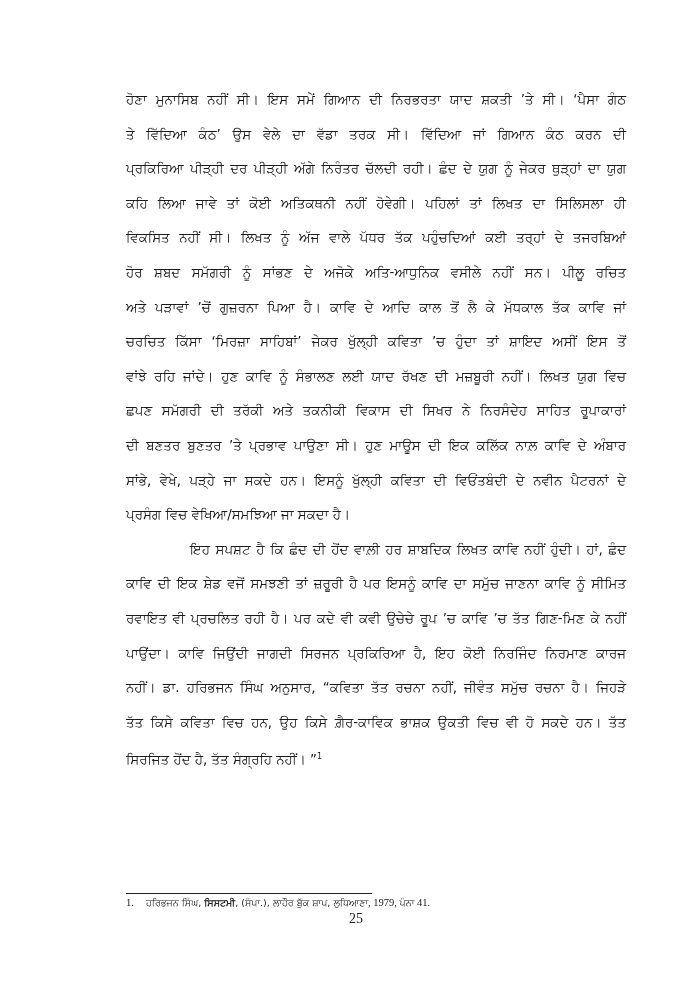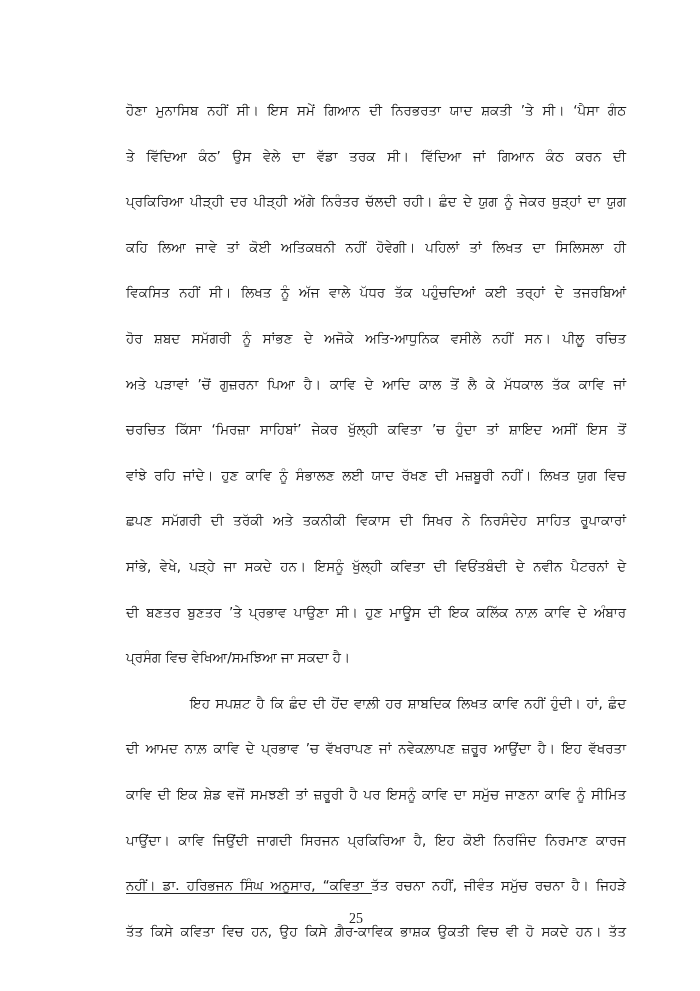--- a/index.html
+++ b/index.html
@@ -4,21 +4,21 @@
 <style>
   html, body { margin: 0; padding: 0; background: #ffffff; }
   body { width: 700px; height: 991px; position: relative; overflow: hidden; }
   .page { position: absolute; left: 0; top: 0; width: 700px; height: 991px; background: #fff; }
   .body-text {
     position: absolute; left: 126px; top: 86px; width: 500px;
     font-family: "DejaVu Sans", sans-serif; font-size: 13.4px; color: #1a1a1a;
   }
   .line {
     height: 34.6px; line-height: 28px; white-space: nowrap;
-    text-align: justify; text-align-last: justify; display: block; margin-top: 11px;
+    text-align: justify; text-align-last: justify; display: block;
   }
   .line.last { text-align-last: left; }
   .line.indent { padding-left: 64px; }
   .footnote-rule {
     position: absolute; left: 126px; top: 893px; width: 246px; height: 0;
     border-top: 1px solid #222;
   }
   .footnote {
     position: absolute; left: 126px; top: 897px; white-space: nowrap;
     font-family: "Liberation Serif", serif; font-size: 10.5px; color: #222;
@@ -40,31 +40,35 @@
       <span class="line">ਹੋਣਾ ਮੁਨਾਸਿਬ ਨਹੀਂ ਸੀ। ਇਸ ਸਮੇਂ ਗਿਆਨ ਦੀ ਨਿਰਭਰਤਾ ਯਾਦ ਸ਼ਕਤੀ ’ਤੇ ਸੀ। ‘ਪੈਸਾ ਗੰਠ</span>
       <span class="line">ਤੇ ਵਿੱਦਿਆ ਕੰਠ’ ਉਸ ਵੇਲੇ ਦਾ ਵੱਡਾ ਤਰਕ ਸੀ। ਵਿੱਦਿਆ ਜਾਂ ਗਿਆਨ ਕੰਠ ਕਰਨ ਦੀ</span>
       <span class="line">ਪ੍ਰਕਿਰਿਆ ਪੀੜ੍ਹੀ ਦਰ ਪੀੜ੍ਹੀ ਅੱਗੇ ਨਿਰੰਤਰ ਚੱਲਦੀ ਰਹੀ। ਛੰਦ ਦੇ ਯੁਗ ਨੂੰ ਜੇਕਰ ਥੁੜ੍ਹਾਂ ਦਾ ਯੁਗ</span>
       <span class="line">ਕਹਿ ਲਿਆ ਜਾਵੇ ਤਾਂ ਕੋਈ ਅਤਿਕਥਨੀ ਨਹੀਂ ਹੋਵੇਗੀ। ਪਹਿਲਾਂ ਤਾਂ ਲਿਖਤ ਦਾ ਸਿਲਿਸਲਾ ਹੀ</span>
       <span class="line">ਵਿਕਸਿਤ ਨਹੀਂ ਸੀ। ਲਿਖਤ ਨੂੰ ਅੱਜ ਵਾਲੇ ਪੱਧਰ ਤੱਕ ਪਹੁੰਚਦਿਆਂ ਕਈ ਤਰ੍ਹਾਂ ਦੇ ਤਜਰਬਿਆਂ</span>
       <span class="line">ਹੋਰ ਸ਼ਬਦ ਸਮੱਗਰੀ ਨੂੰ ਸਾਂਭਣ ਦੇ ਅਜੋਕੇ ਅਤਿ-ਆਧੁਨਿਕ ਵਸੀਲੇ ਨਹੀਂ ਸਨ। ਪੀਲੂ ਰਚਿਤ</span>
       <span class="line">ਅਤੇ ਪੜਾਵਾਂ ’ਚੋਂ ਗੁਜ਼ਰਨਾ ਪਿਆ ਹੈ। ਕਾਵਿ ਦੇ ਆਦਿ ਕਾਲ ਤੋਂ ਲੈ ਕੇ ਮੱਧਕਾਲ ਤੱਕ ਕਾਵਿ ਜਾਂ</span>
       <span class="line">ਚਰਚਿਤ ਕਿੱਸਾ ‘ਮਿਰਜ਼ਾ ਸਾਹਿਬਾਂ’ ਜੇਕਰ ਖੁੱਲ੍ਹੀ ਕਵਿਤਾ ’ਚ ਹੁੰਦਾ ਤਾਂ ਸ਼ਾਇਦ ਅਸੀਂ ਇਸ ਤੋਂ</span>
       <span class="line">ਵਾਂਝੇ ਰਹਿ ਜਾਂਦੇ। ਹੁਣ ਕਾਵਿ ਨੂੰ ਸੰਭਾਲਣ ਲਈ ਯਾਦ ਰੱਖਣ ਦੀ ਮਜ਼ਬੂਰੀ ਨਹੀਂ। ਲਿਖਤ ਯੁਗ ਵਿਚ</span>
       <span class="line">ਛਪਣ ਸਮੱਗਰੀ ਦੀ ਤਰੱਕੀ ਅਤੇ ਤਕਨੀਕੀ ਵਿਕਾਸ ਦੀ ਸਿਖਰ ਨੇ ਨਿਰਸੰਦੇਹ ਸਾਹਿਤ ਰੂਪਾਕਾਰਾਂ</span>
+      <span class="line">ਦੀ ਬਣਤਰ ਬੁਣਤਰ ’ਤੇ ਪ੍ਰਭਾਵ ਪਾਉਣਾ ਸੀ। ਹੁਣ ਮਾਊਸ ਦੀ ਇਕ ਕਲਿੱਕ ਨਾਲ਼ ਕਾਵਿ ਦੇ ਅੰਬਾਰ</span>
       <span class="line">ਸਾਂਭੇ, ਵੇਖੇ, ਪੜ੍ਹੇ ਜਾ ਸਕਦੇ ਹਨ। ਇਸਨੂੰ ਖੁੱਲ੍ਹੀ ਕਵਿਤਾ ਦੀ ਵਿਓਂਤਬੰਦੀ ਦੇ ਨਵੀਨ ਪੈਟਰਨਾਂ ਦੇ</span>
-      <span class="line">ਦੀ ਬਣਤਰ ਬੁਣਤਰ ’ਤੇ ਪ੍ਰਭਾਵ ਪਾਉਣਾ ਸੀ। ਹੁਣ ਮਾਊਸ ਦੀ ਇਕ ਕਲਿੱਕ ਨਾਲ਼ ਕਾਵਿ ਦੇ ਅੰਬਾਰ</span>
       <span class="line last">ਪ੍ਰਸੰਗ ਵਿਚ ਵੇਖਿਆ/ਸਮਝਿਆ ਜਾ ਸਕਦਾ ਹੈ।</span>
     </div>
     <div>
       <span class="line indent">ਇਹ ਸਪਸ਼ਟ ਹੈ ਕਿ ਛੰਦ ਦੀ ਹੋਂਦ ਵਾਲ਼ੀ ਹਰ ਸ਼ਾਬਦਿਕ ਲਿਖਤ ਕਾਵਿ ਨਹੀਂ ਹੁੰਦੀ। ਹਾਂ, ਛੰਦ</span>
-      <span class="line">ਦੀ ਆਮਦ ਨਾਲ਼ ਕਾਵਿ ਦੇ ਪ੍ਰਭਾਵ ’ਚ ਵੱਖਰਾਪਣ ਜਾਂ ਨਵੇਕਲ਼ਾਪਣ ਜ਼ਰੂਰ ਆਉਂਦਾ ਹੈ। ਇਹ ਵੱਖਰਤਾ</span>
       <span class="line">ਕਾਵਿ ਦੀ ਇਕ ਸ਼ੇਡ ਵਜੋਂ ਸਮਝਣੀ ਤਾਂ ਜ਼ਰੂਰੀ ਹੈ ਪਰ ਇਸਨੂੰ ਕਾਵਿ ਦਾ ਸਮੁੱਚ ਜਾਣਨਾ ਕਾਵਿ ਨੂੰ ਸੀਮਿਤ</span>
+      <span class="line">ਰਵਾਇਤ ਵੀ ਪ੍ਰਚਲਿਤ ਰਹੀ ਹੈ। ਪਰ ਕਦੇ ਵੀ ਕਵੀ ਉਚੇਚੇ ਰੂਪ ’ਚ ਕਾਵਿ ’ਚ ਤੱਤ ਗਿਣ-ਮਿਣ ਕੇ ਨਹੀਂ</span>
       <span class="line">ਪਾਉਂਦਾ। ਕਾਵਿ ਜਿਉਂਦੀ ਜਾਗਦੀ ਸਿਰਜਨ ਪ੍ਰਕਿਰਿਆ ਹੈ, ਇਹ ਕੋਈ ਨਿਰਜਿੰਦ ਨਿਰਮਾਣ ਕਾਰਜ</span>
       <span class="line">ਨਹੀਂ। ਡਾ. ਹਰਿਭਜਨ ਸਿੰਘ ਅਨੁਸਾਰ, “ਕਵਿਤਾ ਤੱਤ ਰਚਨਾ ਨਹੀਂ, ਜੀਵੰਤ ਸਮੁੱਚ ਰਚਨਾ ਹੈ। ਜਿਹੜੇ</span>
       <span class="line">ਤੱਤ ਕਿਸੇ ਕਵਿਤਾ ਵਿਚ ਹਨ, ਉਹ ਕਿਸੇ ਗ਼ੈਰ-ਕਾਵਿਕ ਭਾਸ਼ਕ ਉਕਤੀ ਵਿਚ ਵੀ ਹੋ ਸਕਦੇ ਹਨ। ਤੱਤ</span>
+      <span class="line last"><span>ਸਿਰਜਿਤ ਹੋਂਦ ਹੈ, ਤੱਤ ਸੰਗ੍ਰਹਿ ਨਹੀਂ। ”</span><sup style="font-size:8px;">1</sup></span>
     </div>
   </div>
 
   <div class="footnote-rule"></div>
 
+  <div class="footnote">
+    <span class="fn-num">1.</span><span class="fn-pa">ਹਰਿਭਜਨ ਸਿੰਘ, </span><span class="fn-bold">ਸਿਸਟਮੀ</span><span class="fn-pa">, (ਸੰਪਾ.), </span><span class="fn-pa">ਲਾਹੌਰ ਬੁੱਕ ਸ਼ਾਪ, ਲੁਧਿਆਣਾ</span><span>, 1979, </span><span class="fn-pa">ਪੰਨਾ</span><span> 41.</span>
+  </div>
 
   <div class="page-number">25</div>
 </div>
 
 </body></html>

